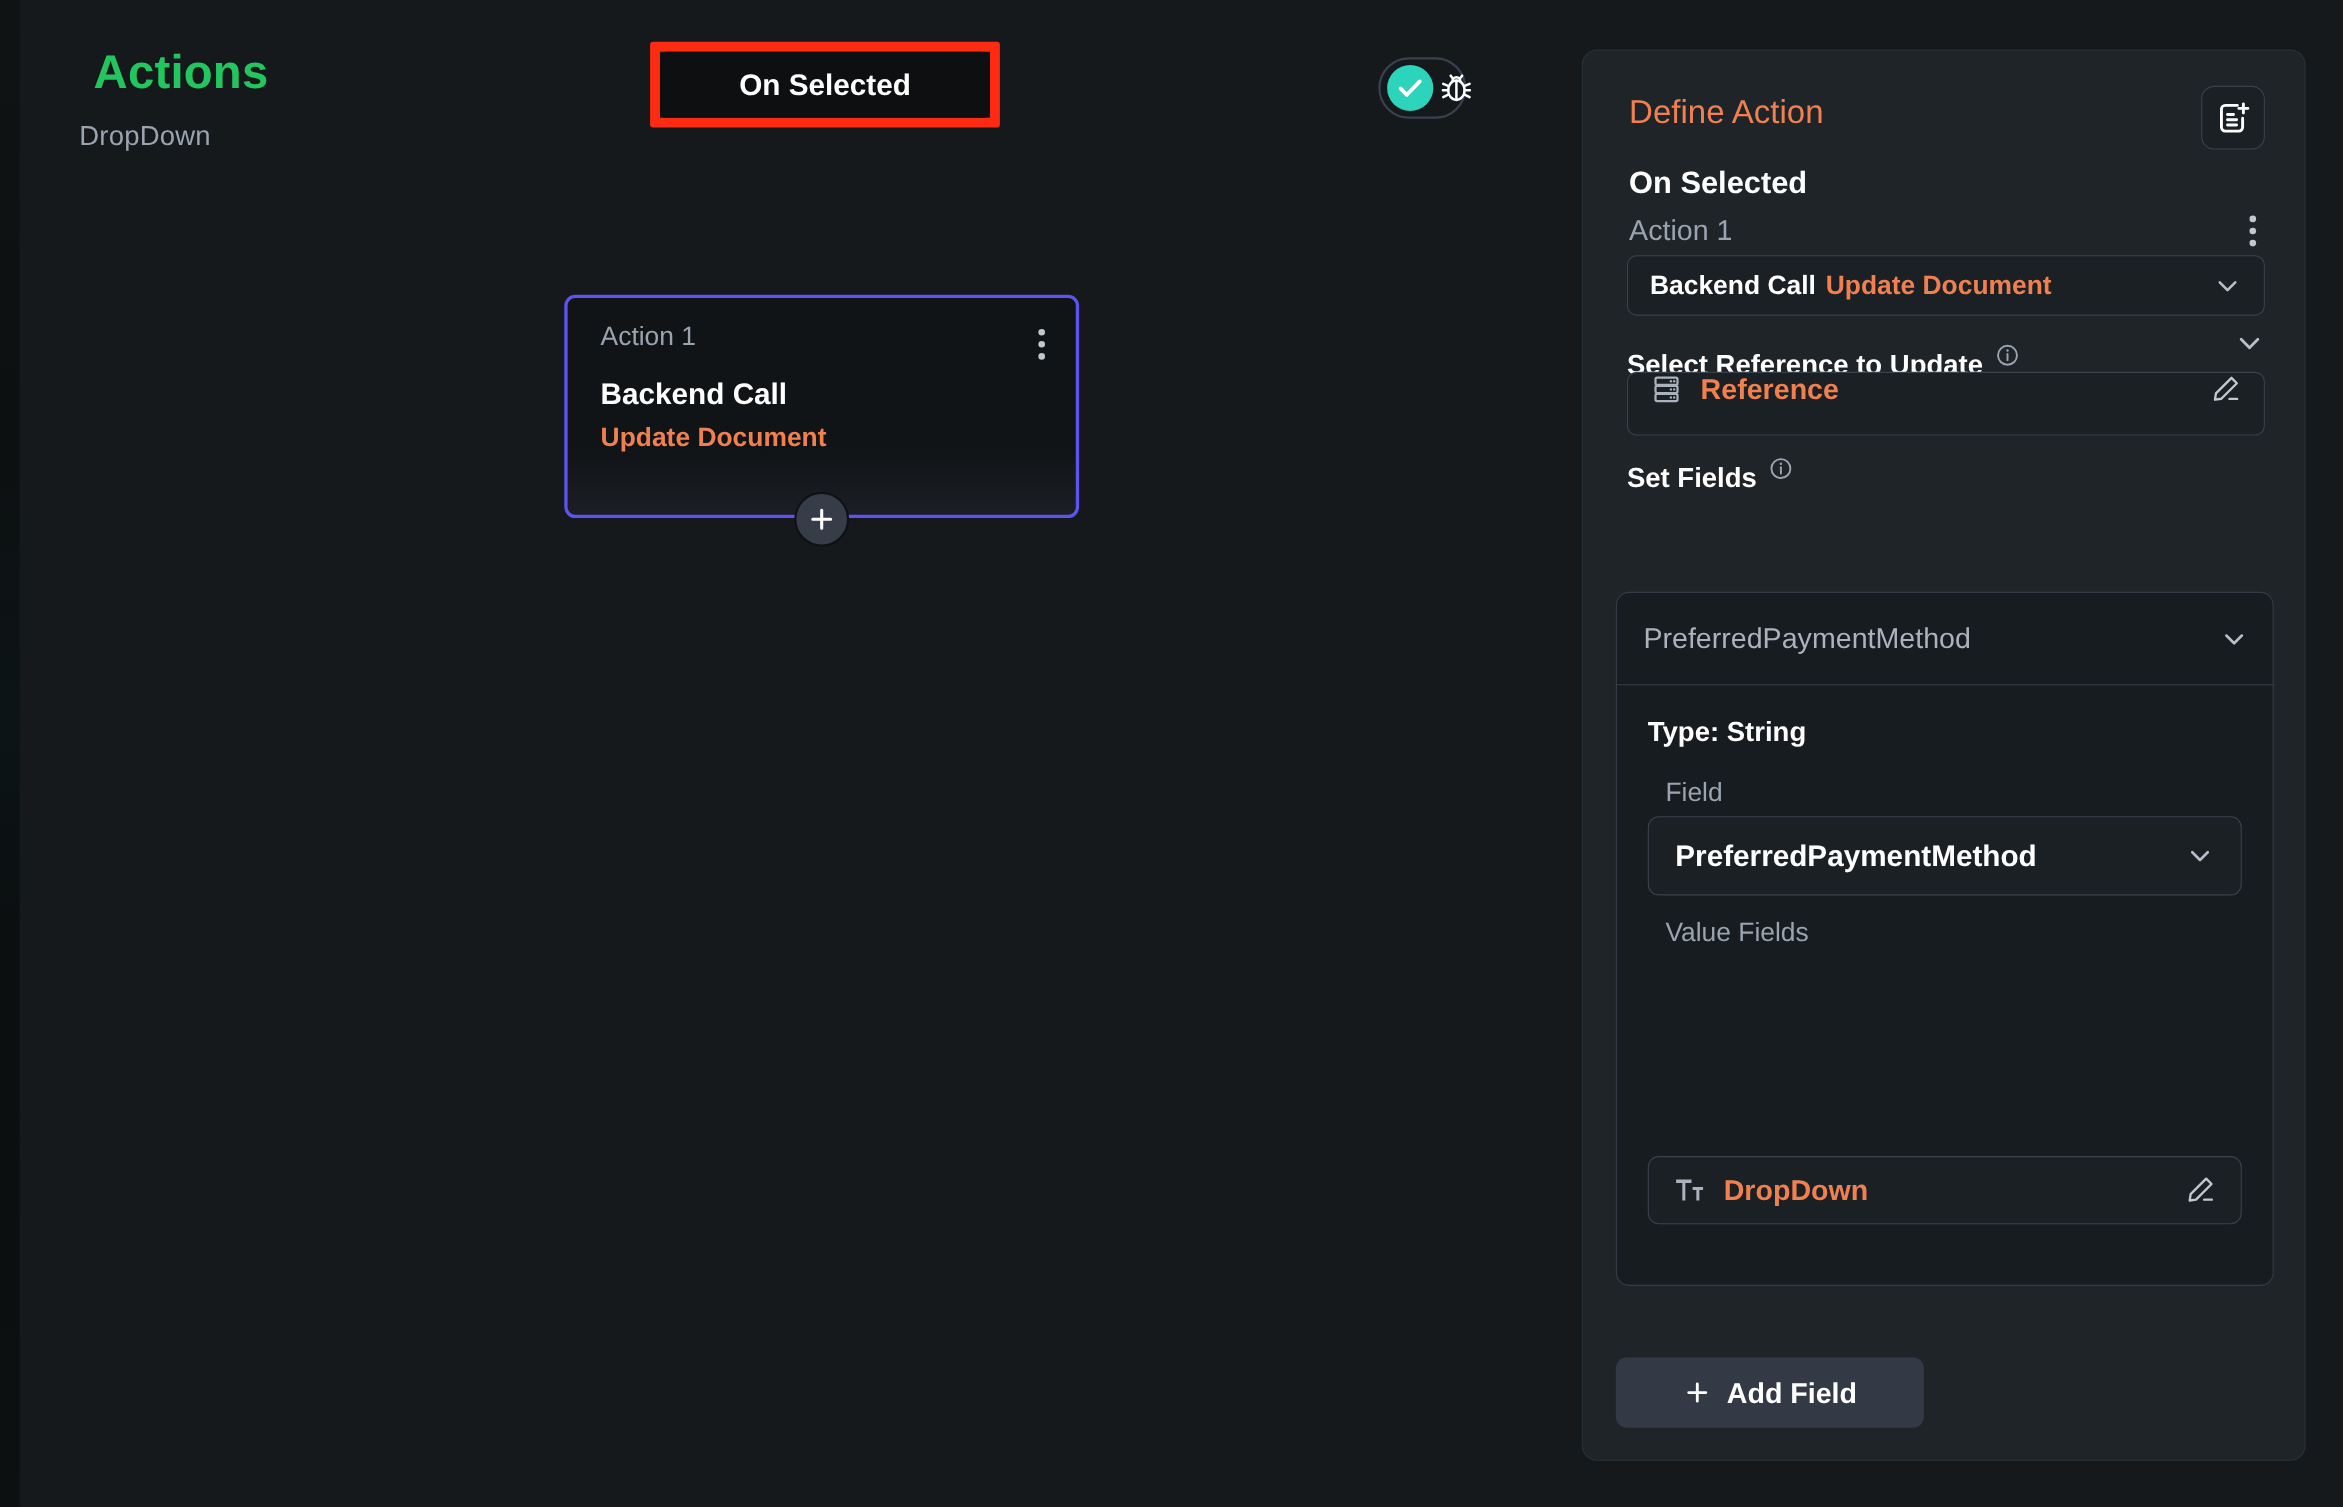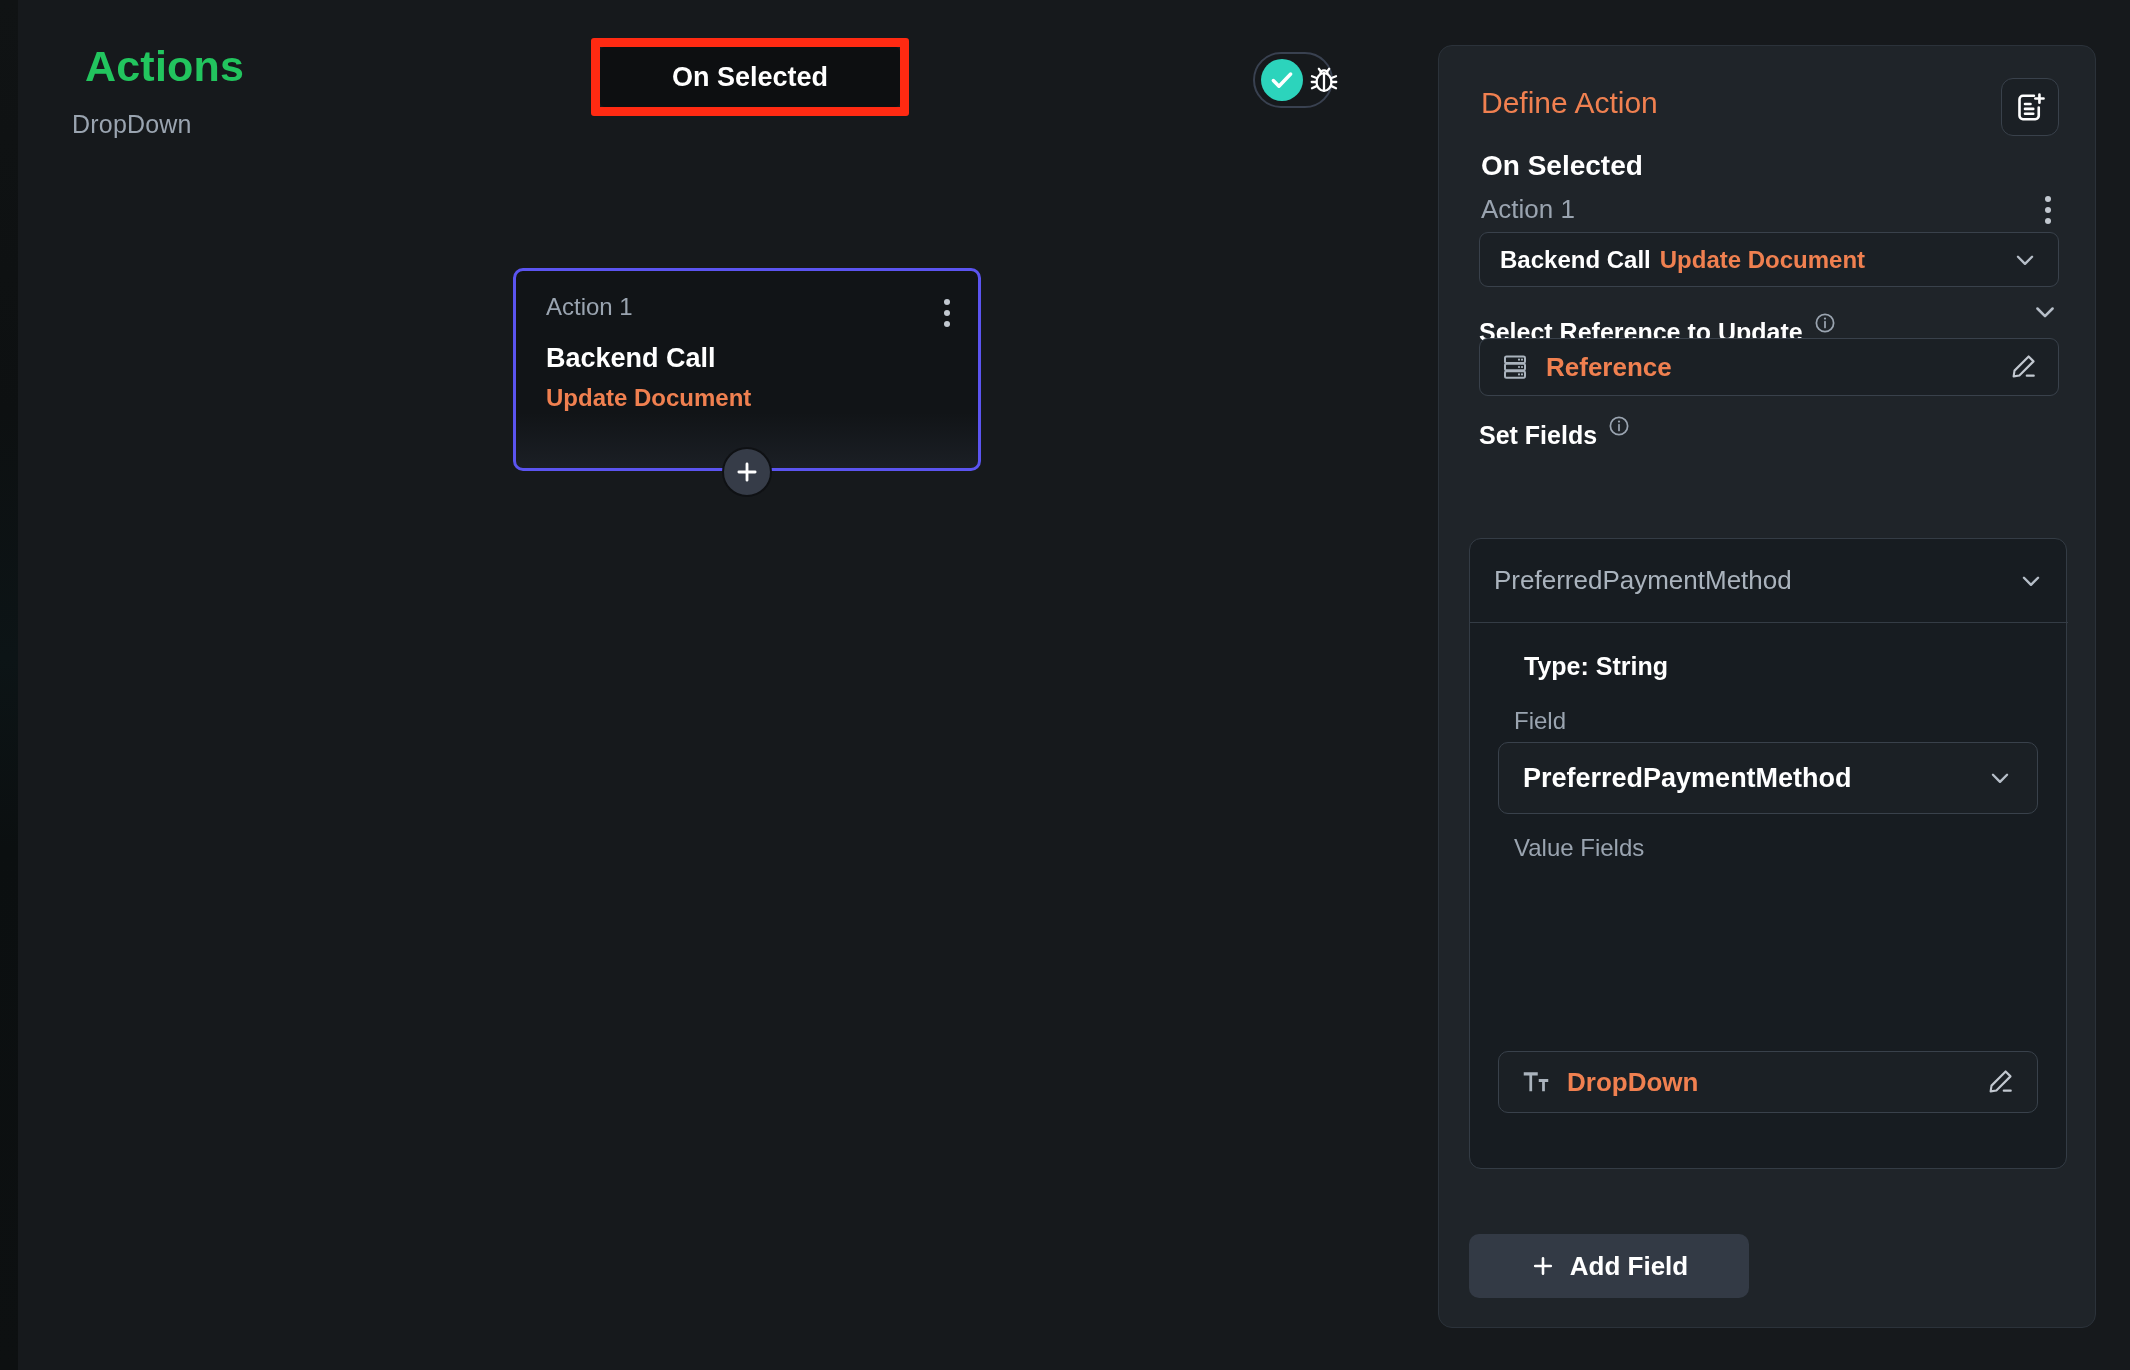--- a/index.html
+++ b/index.html
@@ -126,41 +126,41 @@
   .section-head {
     position: absolute; left: 40px; display: flex; align-items: center; gap: 11px;
   }
   .section-head .txt { font-size: 25px; font-weight: 700; color: #ffffff; margin-top: 20px; }
   .info-ic { width: 22px; height: 22px; display: block; }
   .head-chev { position: absolute; right: 36px; width: 28px; height: 28px; }
 
   .ref-row {
     position: absolute; left: 40px; top: 292px; width: 580px; height: 58px;
     background: #1b2025; border: 1px solid #39414b; border-radius: 9px;
-    display: flex; align-items: center; padding: 0 20px; gap: 16px;
+    display: flex; padding: 0 20px; gap: 16px;
   }
   .ref-row .rtxt { font-size: 26px; font-weight: 700; color: #f08050; }
   .db-ic { width: 30px; height: 30px; flex: none; }
   .pencil-ic { margin-left: auto; width: 30px; height: 30px; }
 
   
   .fields-group {
     position: absolute; left: 30px; top: 492px; width: 598px; height: 631px;
     background: #171c21; border: 1px solid #343c45; border-radius: 12px;
   }
   .field-select {
     position: absolute; left: 0; top: 0; width: 598px; height: 84px;
     display: flex; align-items: center; padding: 0 24px;
     border-bottom: 1px solid #343c45;
   }
   .field-select .fs-txt { font-size: 26px; color: #aab3bd; font-weight: 400; }
 
   .type-line {
     position: absolute; left: 28px; top: 113px;
-    font-size: 25px; font-weight: 700; color: #ffffff; margin-left: 26px;
+    font-size: 25px; font-weight: 700; color: #ffffff;
   }
   .sub-label {
     position: absolute; left: 28px;
     font-size: 24px; color: #9aa4b0; font-weight: 400; margin-left: 16px;
   }
   .inner-select {
     position: absolute; left: 28px; width: 540px; height: 72px;
     background: #1b2025; border: 1px solid #39414b; border-radius: 10px;
     display: flex; align-items: center; padding: 0 24px;
   }

